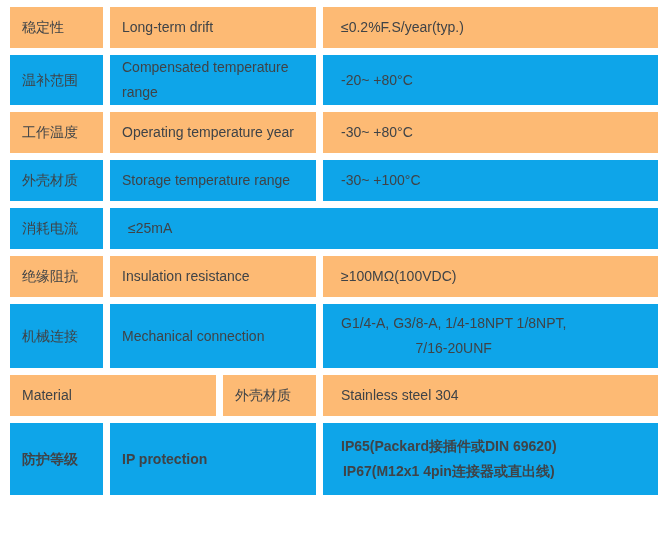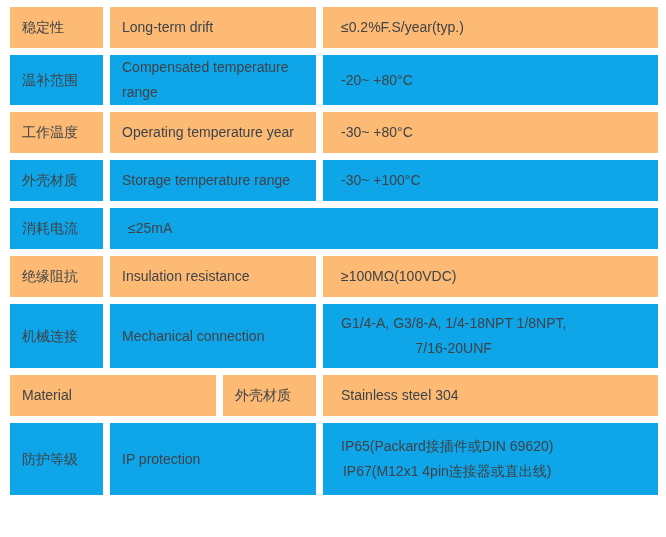--- a/index.html
+++ b/index.html
@@ -17,21 +17,21 @@
   .spec-table {
     box-sizing: border-box;
     width: 666px;
     padding: 7px 8px 3px 10px;
   }
   .spec-row {
     display: flex;
     gap: 7px;
     margin-bottom: 7px;
   }
-  .spec-row:last-child { margin-bottom: 5px; }
+  .spec-row:last-child { margin-bottom: 5px; font-weight: bold; }
   .cell {
     display: flex;
     align-items: center;
     box-sizing: border-box;
     min-height: 41px;
     font-size: 14px;
     line-height: 25px;
   }
   .row-dark  .cell { background: #fdba74; }
   .row-light .cell { background: #0ea5e9; }

